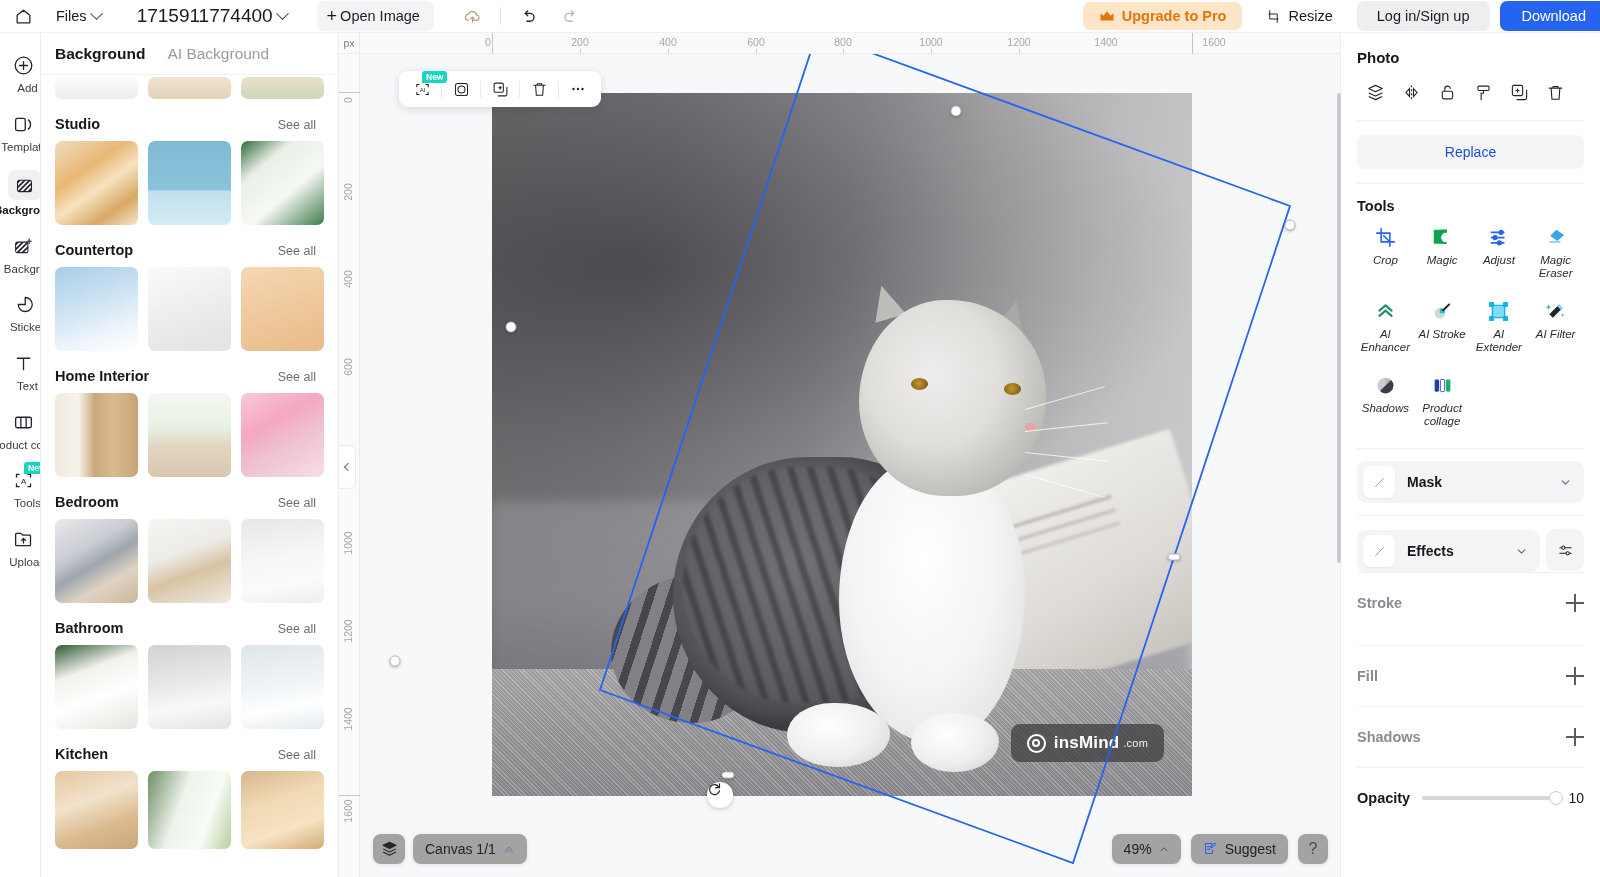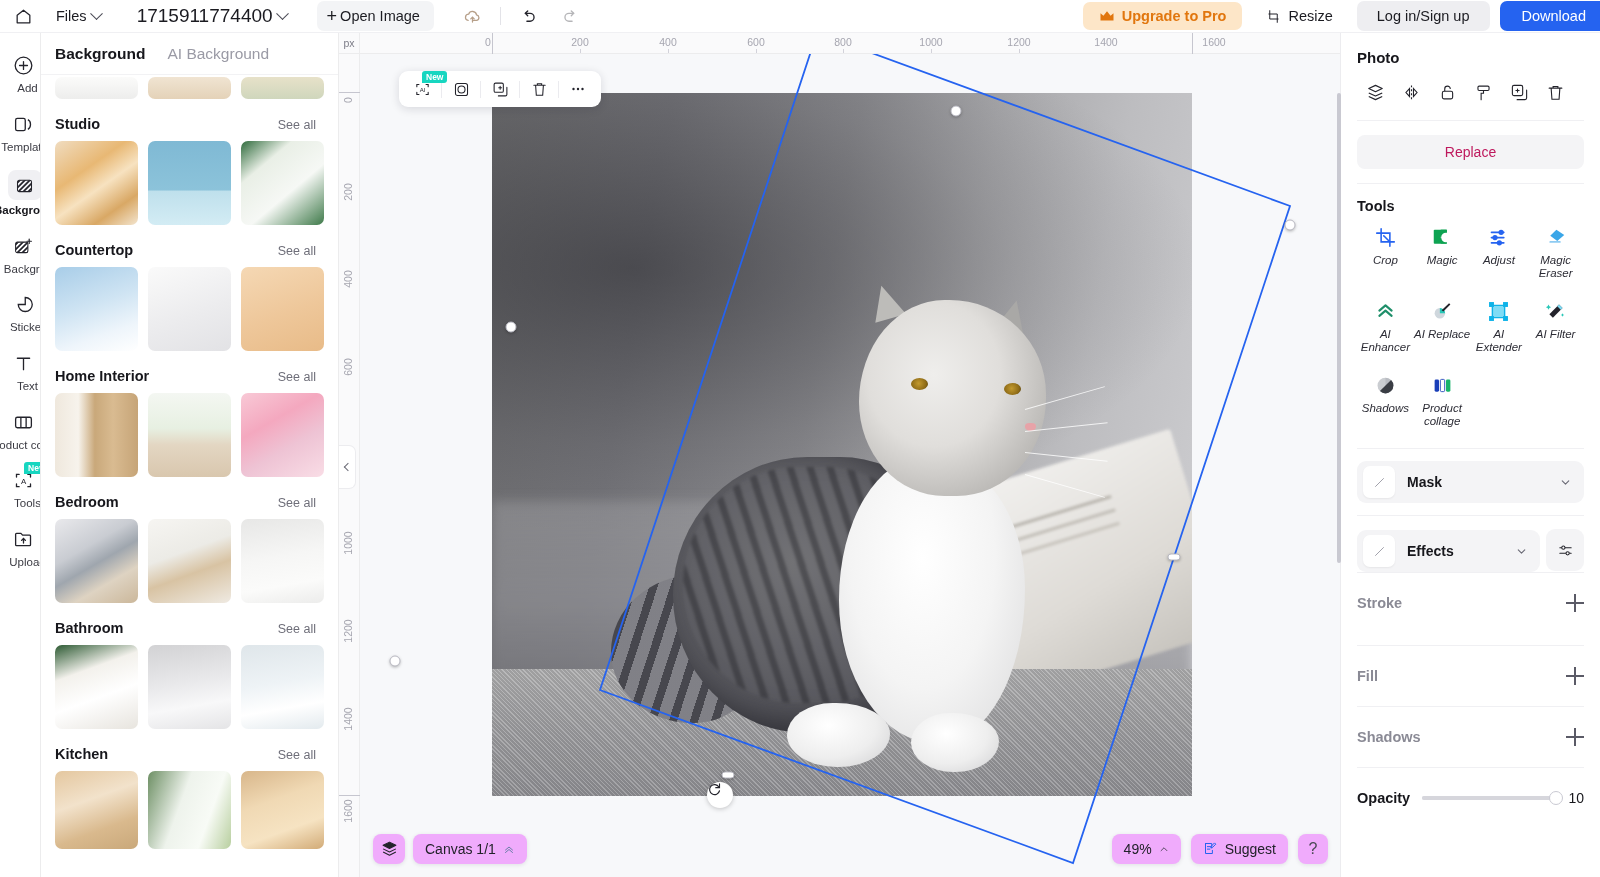--- a/index.html
+++ b/index.html
@@ -274,41 +274,41 @@
   }
 
   
   .bottombar {
     position:absolute; left:339px; right:260px; bottom:0; height:57px;
     display:flex; align-items:center; z-index: 22; pointer-events:none;
   }
   .bb-left { display:flex; align-items:center; gap:8px; margin-left:34px; pointer-events:auto; }
   .bb-right { margin-left:auto; display:flex; align-items:center; gap:10px; margin-right:12px; pointer-events:auto; }
   .bbtn {
-    background:#f0abfc; border-radius:8px; box-shadow:0 1px 4px rgba(20,20,40,.10);
+    background:#a3a3a3; border-radius:8px; box-shadow:0 1px 4px rgba(20,20,40,.10);
     height:30px; display:flex; align-items:center; justify-content:center;
     font-size:14px; color:#22222a; cursor:pointer; padding: 0 12px; gap:7px;
   }
   .bbtn.icon { width:32px; padding:0; }
   .bbtn.q { width:30px; padding:0; font-size:16px; color:#4a4a55; }
 
   
   .rpanel {
     position:absolute; top:33px; right:0; width:260px; height:844px;
     background:#fff; border-left:1px solid #ececef; z-index: 28;
     padding: 0 16px;
   }
   .rp-title { font-size:15px; font-weight:700; color:#17171c; padding:16px 0 0 0; }
   .rp-iconrow { display:flex; align-items:center; gap:0; padding: 12px 0 14px 0; }
   .rp-ico { width:36px; height:28px; display:flex; align-items:center; justify-content:center; cursor:pointer; }
   .rp-div { height:1px; background:#f0f0f3; }
   .rp-replace {
     margin: 14px 0; height:34px; background:#f4f4f6; border-radius:8px;
     display:flex; align-items:center; justify-content:center;
-    font-size:14px; color:#be185d; cursor:pointer;
+    font-size:14px; color:#1d4ed8; cursor:pointer;
   }
   .rp-sec { font-size:14.5px; font-weight:700; color:#17171c; padding: 14px 0 4px 0; }
   .toolgrid { display:grid; grid-template-columns: repeat(4, 1fr); row-gap:6px; }
   .toolcell {
     display:flex; flex-direction:column; align-items:center; cursor:pointer;
     padding:8px 0 6px 0; border-radius:8px;
   }
   .toolcell .tg { width:22px; height:22px; display:flex;align-items:center;justify-content:center;}
   .toolcell .tl { font-size:11.5px; color:#2c2c35; text-align:center; line-height:13px; margin-top:6px;font-style:italic; }
   .rowcard {
@@ -604,20 +604,25 @@
           <div class="nose"></div>
           <div class="whisk">
             <i style="top:10%; transform:rotate(-16deg)"></i>
             <i style="top:30%; transform:rotate(-6deg)"></i>
             <i style="top:50%; transform:rotate(6deg)"></i>
             <i style="top:70%; transform:rotate(16deg)"></i>
           </div>
           <div class="paw-a"></div>
           <div class="paw-b"></div>
         </div>
+        <div class="watermark">
+          <span class="wm-dot"></span>
+          <span>insMind</span>
+          <span class="wm-com">.com</span>
+        </div>
       </div>
     </div>
 
     <div class="sel">
       <svg width="1101" height="844">
         <polygon points="478,0 951,173 734,830 261,657" fill="none" stroke="#2563f0" stroke-width="1.8"></polygon>
       </svg>
       <div class="handle" style="left:617px; top:78px;"></div>
       <div class="handle" style="left:951px; top:192px;"></div>
       <div class="handle" style="left:172px; top:294px;"></div>
@@ -853,21 +858,21 @@
         <div class="tl">AI Enhancer</div>
       </div>
       <div class="toolcell">
         <div class="tg">
           <svg width="21" height="21" viewBox="0 0 24 24">
               <circle cx="9" cy="14" r="6" fill="#cfd7dd"></circle>
               <path d="M9 8a6 6 0 0 1 6 6H9z" fill="#27c7b7"></path>
               <path d="M13 12 21 4l-1.5-1.5L11 10.5z" fill="#23232b"></path>
             </svg>
         </div>
-        <div class="tl">AI Replace</div>
+        <div class="tl">AI Stroke</div>
       </div>
       <div class="toolcell">
         <div class="tg">
           <svg width="21" height="21" viewBox="0 0 24 24" fill="none" stroke="#0fb3e8" stroke-width="1.6">
               <rect x="5" y="5" width="14" height="14" rx="1" fill="#7fdcf5"></rect>
               <rect x="2" y="2" width="4" height="4" fill="#0fb3e8"></rect>
               <rect x="18" y="2" width="4" height="4" fill="#0fb3e8"></rect>
               <rect x="2" y="18" width="4" height="4" fill="#0fb3e8"></rect>
               <rect x="18" y="18" width="4" height="4" fill="#0fb3e8"></rect>
             </svg>

